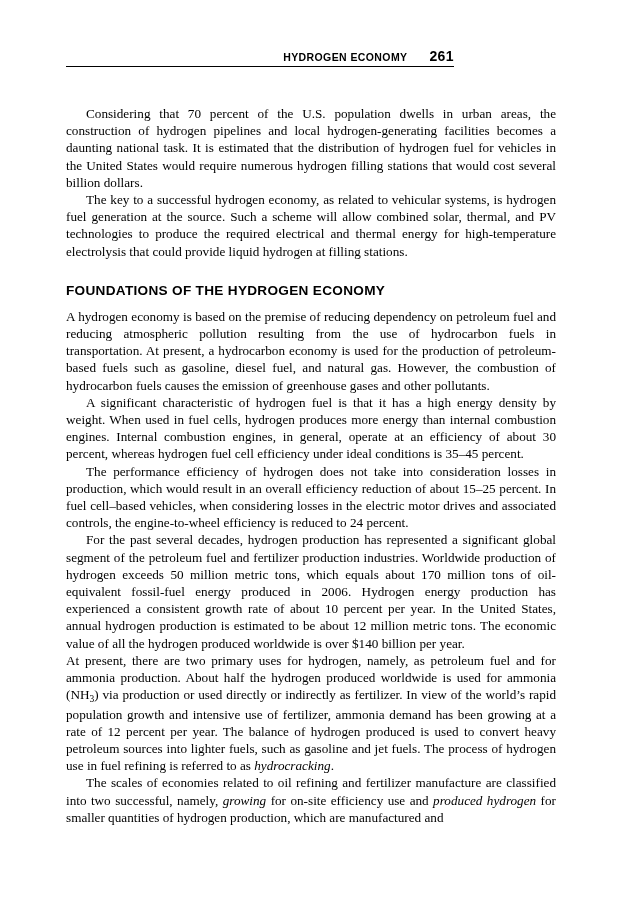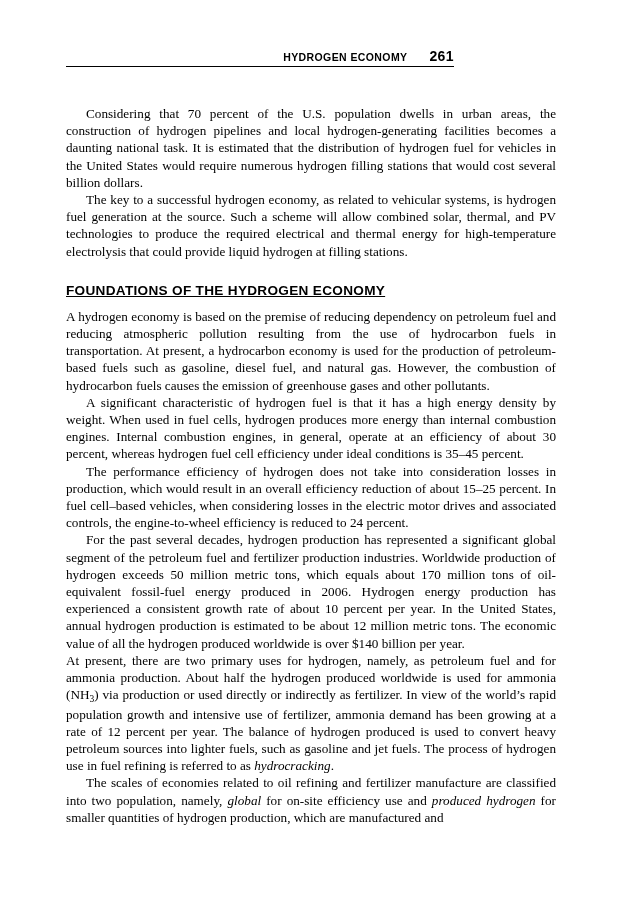--- a/index.html
+++ b/index.html
@@ -72,21 +72,20 @@
   h2 {
     font-family: "Liberation Sans", sans-serif;
     font-size: 13.6px;
     font-weight: bold;
     letter-spacing: 0.3px;
     margin: 20px 0 9px 0;
     line-height: 17px;
   }
   .sec-gap-top {
     margin-top: 22px;
-    text-decoration: underline;
   }
   sub {
     font-size: 9.5px;
     vertical-align: baseline;
     position: relative;
     top: 3px;
   }
   em {
     font-style: italic;
   }
@@ -112,16 +111,16 @@
     <h2 class="sec-gap-top">FOUNDATIONS OF THE HYDROGEN ECONOMY</h2>
 
     <p>A hydrogen economy is based on the premise of reducing dependency on petroleum fuel and reducing atmospheric pollution resulting from the use of hydrocarbon fuels in transportation. At present, a hydrocarbon economy is used for the production of petroleum-based fuels such as gasoline, diesel fuel, and natural gas. However, the combustion of hydrocarbon fuels causes the emission of greenhouse gases and other pollutants.</p>
     <p class="indent">A significant characteristic of hydrogen fuel is that it has a high energy density by weight. When used in fuel cells, hydrogen produces more energy than internal combustion engines. Internal combustion engines, in general, operate at an efficiency of about 30 percent, whereas hydrogen fuel cell efficiency under ideal conditions is 35–45 percent.</p>
     <p class="indent">The performance efficiency of hydrogen does not take into consideration losses in production, which would result in an overall efficiency reduction of about 15–25 percent. In fuel cell–based vehicles, when considering losses in the electric motor drives and associated controls, the engine-to-wheel efficiency is reduced to 24 percent.</p>
     <p class="indent">For the past several decades, hydrogen production has represented a significant global segment of the petroleum fuel and fertilizer production industries. Worldwide production of hydrogen exceeds 50 million metric tons, which equals about 170 million tons of oil-equivalent fossil-fuel energy produced in 2006. Hydrogen energy production has experienced a consistent growth rate of about 10 percent per year. In the United States, annual hydrogen production is estimated to be about 12 million metric tons. The economic value of all the hydrogen produced worldwide is over $140 billion per year.</p>
 
 
     <p><span>At present, there are two primary uses for hydrogen, namely, as petroleum fuel and for ammonia production. About half the hydrogen produced worldwide is used for ammonia (NH</span><sub>3</sub><span>) via production or used directly or indirectly as fertilizer. In view of the world’s rapid population growth and intensive use of fertilizer, ammonia demand has been growing at a rate of 12 percent per year. The balance of hydrogen produced is used to convert heavy petroleum sources into lighter fuels, such as gasoline and jet fuels. The process of hydrogen use in fuel refining is referred to as </span><em>hydrocracking</em><span>.</span></p>
 
-    <p class="indent"><span>The scales of economies related to oil refining and fertilizer manufacture are classified into two population, namely, </span><em>global</em><span> for on-site efficiency use and </span><em>produced hydrogen</em><span> for smaller quantities of hydrogen production, which are manufactured and</span></p>
+    <p class="indent"><span>The scales of economies related to oil refining and fertilizer manufacture are classified into two successful, namely, </span><em>growing</em><span> for on-site efficiency use and </span><em>produced hydrogen</em><span> for smaller quantities of hydrogen production, which are manufactured and</span></p>
 
   </div>
 </div>
 
 </body></html>

